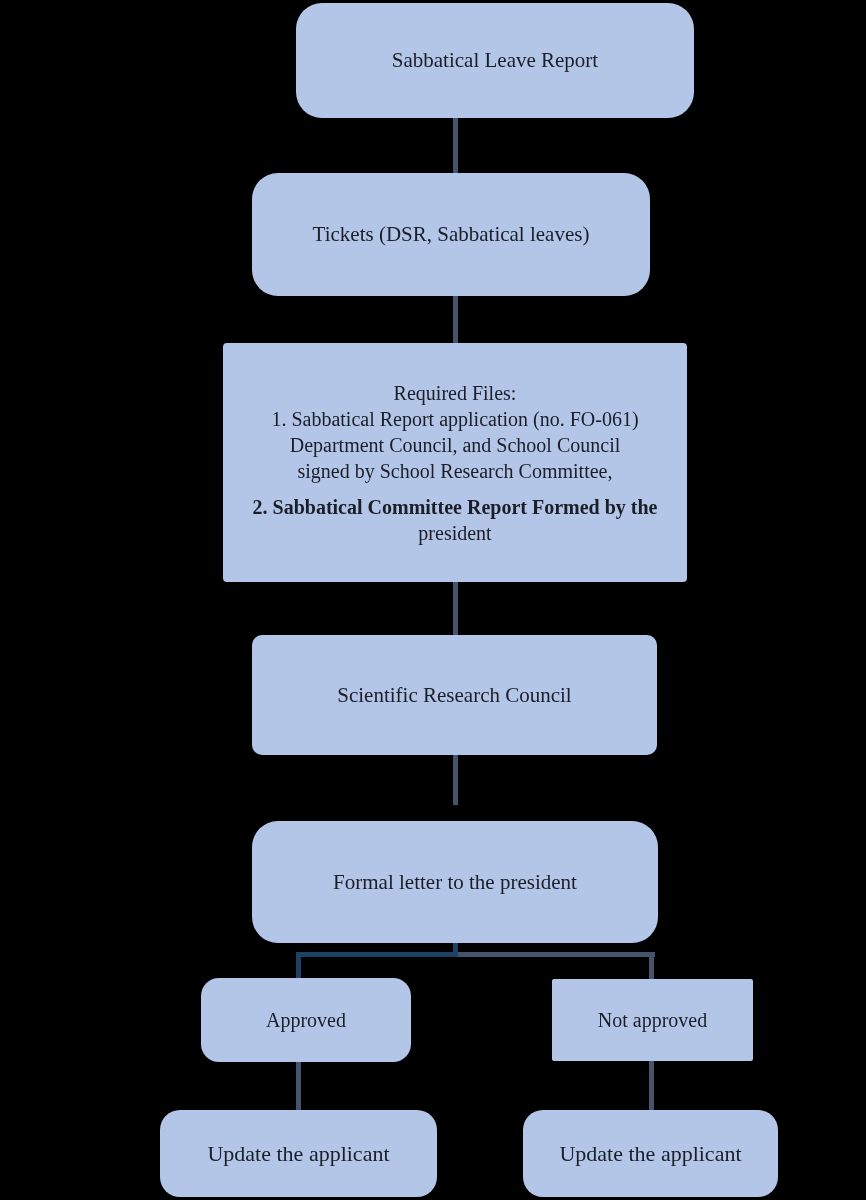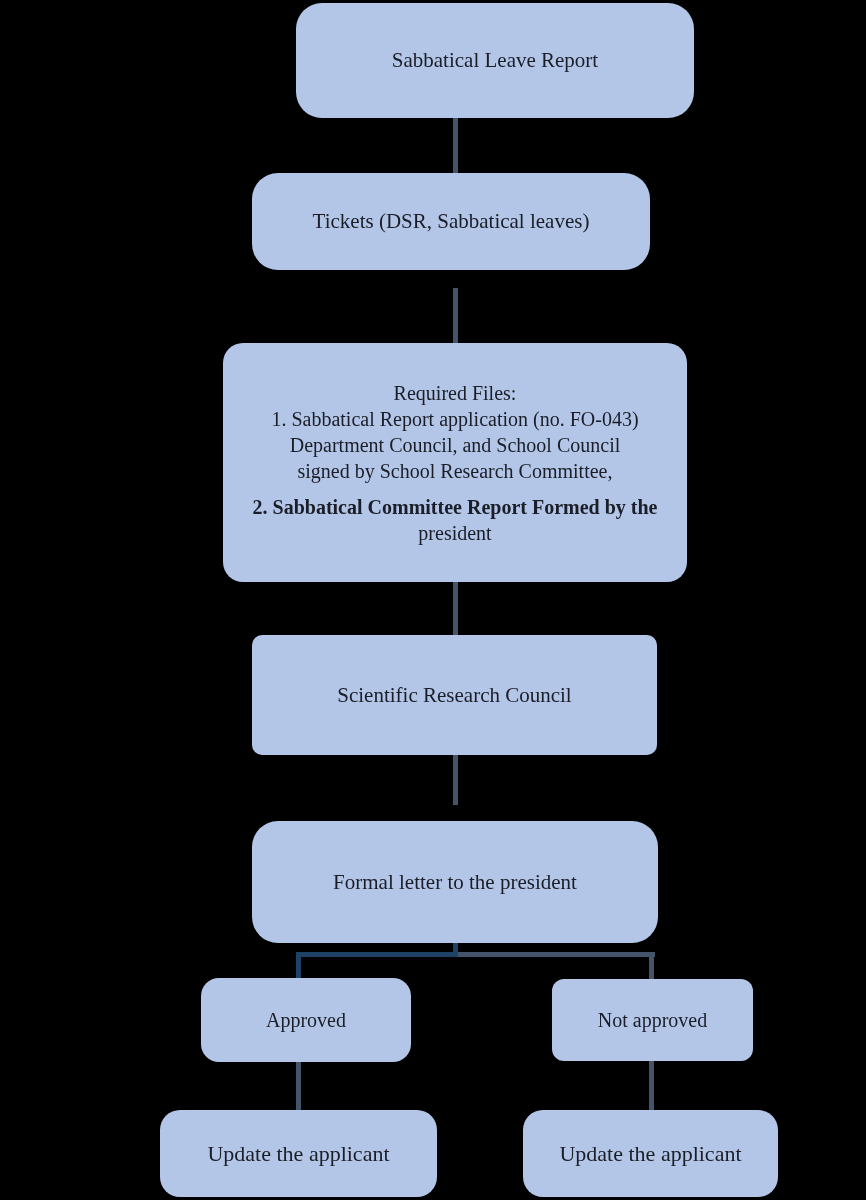--- a/index.html
+++ b/index.html
@@ -20,28 +20,28 @@
     text-align:center;
     box-sizing:border-box;
   }
   .node .label{white-space:pre-line;}
   .conn{position:absolute;}
   .conn.slate{background:var(--conn-slate,#44546a);}
   .conn.navy{background:var(--conn-navy,#1d4265);}
 
   
   #n-report   {left:256px;top:3px;   width:398px;height:115px;border-radius:26px;font-size:21px;margin-left:40px;}
-  #n-tickets  {left:252px;top:173px; width:398px;height:97px;border-radius:26px;font-size:21px;}
-  #n-required {left:223px;top:343px; width:464px;height:239px;border-radius:20px;font-size:20px;}
+  #n-tickets  {left:252px;top:173px; width:398px;height:123px;border-radius:26px;font-size:21px;}
+  #n-required {left:223px;top:343px; width:464px;height:239px;border-radius:4px;font-size:20px;}
   #n-council  {left:252px;top:635px; width:405px;height:120px;border-radius:10px;font-size:21px;}
   #n-letter   {left:252px;top:805px; width:406px;height:122px;border-radius:26px;font-size:21px;margin-top:16px;}
 
   
   #n-approved    {left:201px;top:978px; width:210px;height:84px;border-radius:18px;font-size:20px;}
-  #n-notapproved {left:552px;top:979px; width:201px;height:82px;border-radius:12px;font-size:20px;}
+  #n-notapproved {left:552px;top:979px; width:201px;height:82px;border-radius:2px;font-size:20px;}
   #n-update-l    {left:160px;top:1110px;width:277px;height:87px;border-radius:20px;font-size:22px;}
   #n-update-r    {left:523px;top:1110px;width:255px;height:87px;border-radius:20px;font-size:22px;}
 
   
   #n-required .lines{line-height:26px;}
   #n-required .lines .item2{margin-top:10px;font-weight:bold;}
 
   
   #c1{left:453px;top:118px;width:5px;height:55px;}
   #c2{left:453px;top:288px;width:5px;height:55px;}
@@ -80,21 +80,21 @@
     <div class="label">Sabbatical Leave Report</div>
   </div>
 
   <div class="node" id="n-tickets">
     <div class="label">Tickets (DSR, Sabbatical leaves)</div>
   </div>
 
   <div class="node" id="n-required">
     <div class="lines">
       <div>Required Files:</div>
-      <div>1. Sabbatical Report application (no. FO-043)</div>
+      <div>1. Sabbatical Report application (no. FO-061)</div>
       <div>Department Council, and School Council</div>
       <div>signed by School Research Committee,</div>
       <div class="item2">2. Sabbatical Committee Report Formed by the</div>
       <div>president</div>
     </div>
   </div>
 
   <div class="node" id="n-council">
     <div class="label">Scientific Research Council</div>
   </div>

